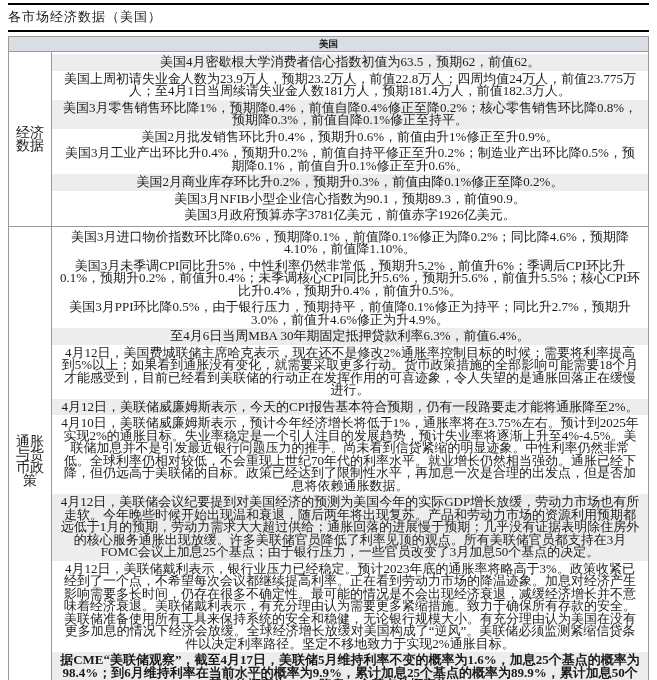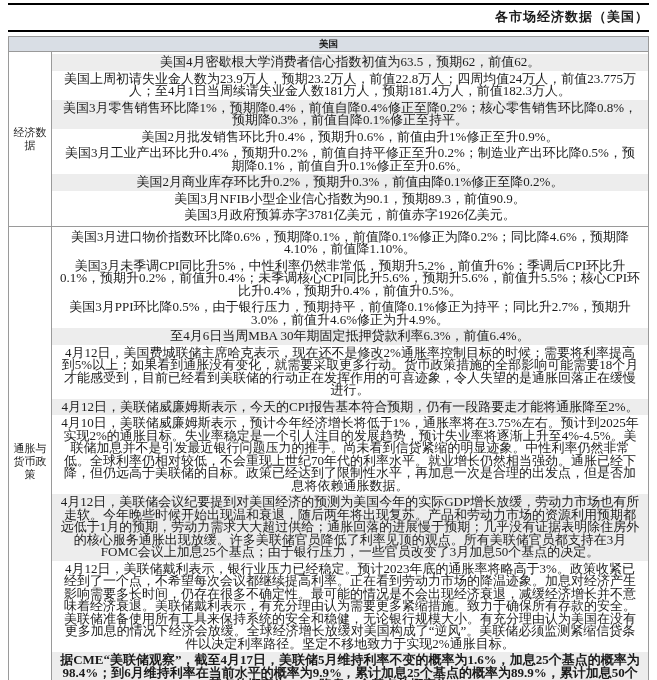--- a/index.html
+++ b/index.html
@@ -11,42 +11,42 @@
   }
   html,body{margin:0;padding:0;background:#ffffff;}
   .page{
     width:657px;height:680px;box-sizing:border-box;
     padding:3px 8px;position:relative;overflow:hidden;
     font-family:"Liberation Serif","DejaVu Serif",serif;
     color:var(--text);
   }
   .rule{height:2px;background:var(--rule);}
   .title{
-    text-align:right;font-weight:bold;font-size:13px;
+    text-align:left;font-weight:normal;font-size:13px;
     padding:3px 0 4px;letter-spacing:1px;
   }
   .table{
     margin-top:4px;
     border-left:1px solid var(--border);
     border-right:1px solid var(--border);
     border-top:1px solid var(--border);
   }
   .country-header{
     background:var(--header-bg);
     font-weight:bold;text-align:center;
     font-size:9.5px;line-height:14px;
     border-bottom:1px solid var(--border);
   }
   .section{display:flex;align-items:stretch;}
   .section + .section{border-top:1px solid var(--border);}
   .label-cell{
     flex:0 0 40px;max-width:40px;
     border-right:1px solid var(--border);
     display:flex;align-items:center;justify-content:center;
-    text-align:center;font-size:11px;line-height:13px;padding:2px 1px;
+    text-align:center;font-size:14px;line-height:13px;padding:2px 1px;
   }
   .rows{flex:1;min-width:0;padding:2px 0;}
   .row{
     font-size:13px;line-height:12.5px;text-align:center;
     padding:2px 8px;
   }
   .row.shaded{background:var(--stripe);}
   .row.bold{font-weight:bold;}
   .bottom-rule{margin-top:0;}
   .footer{

